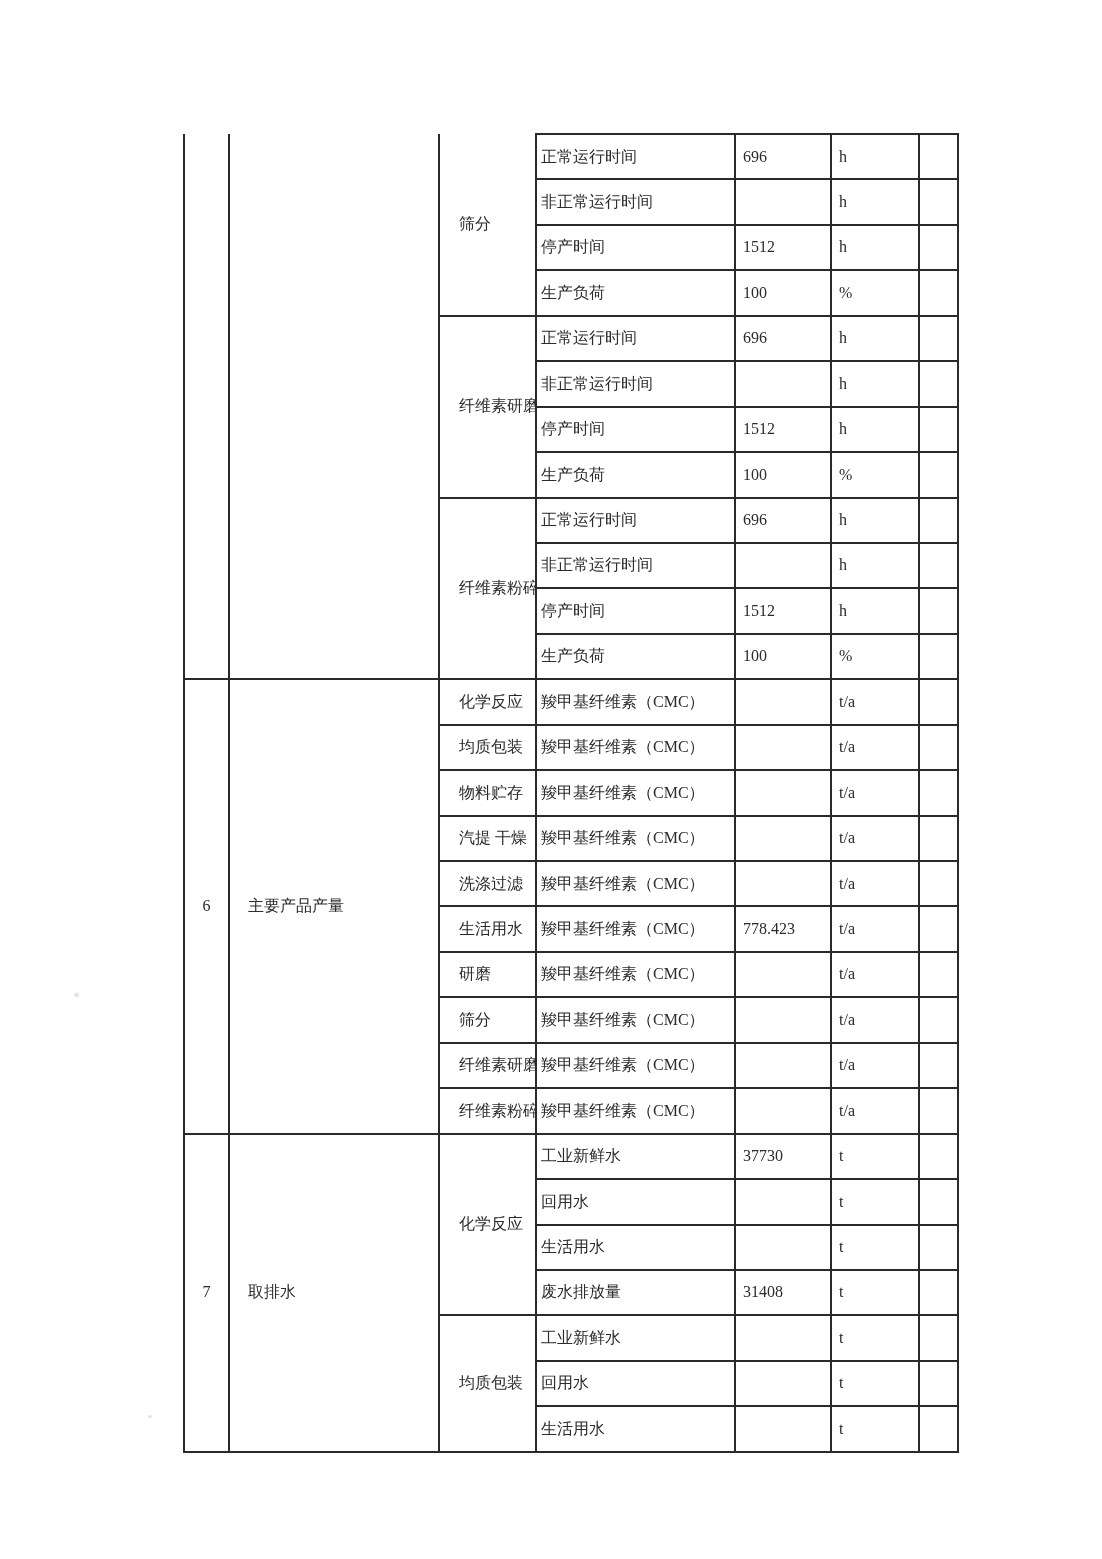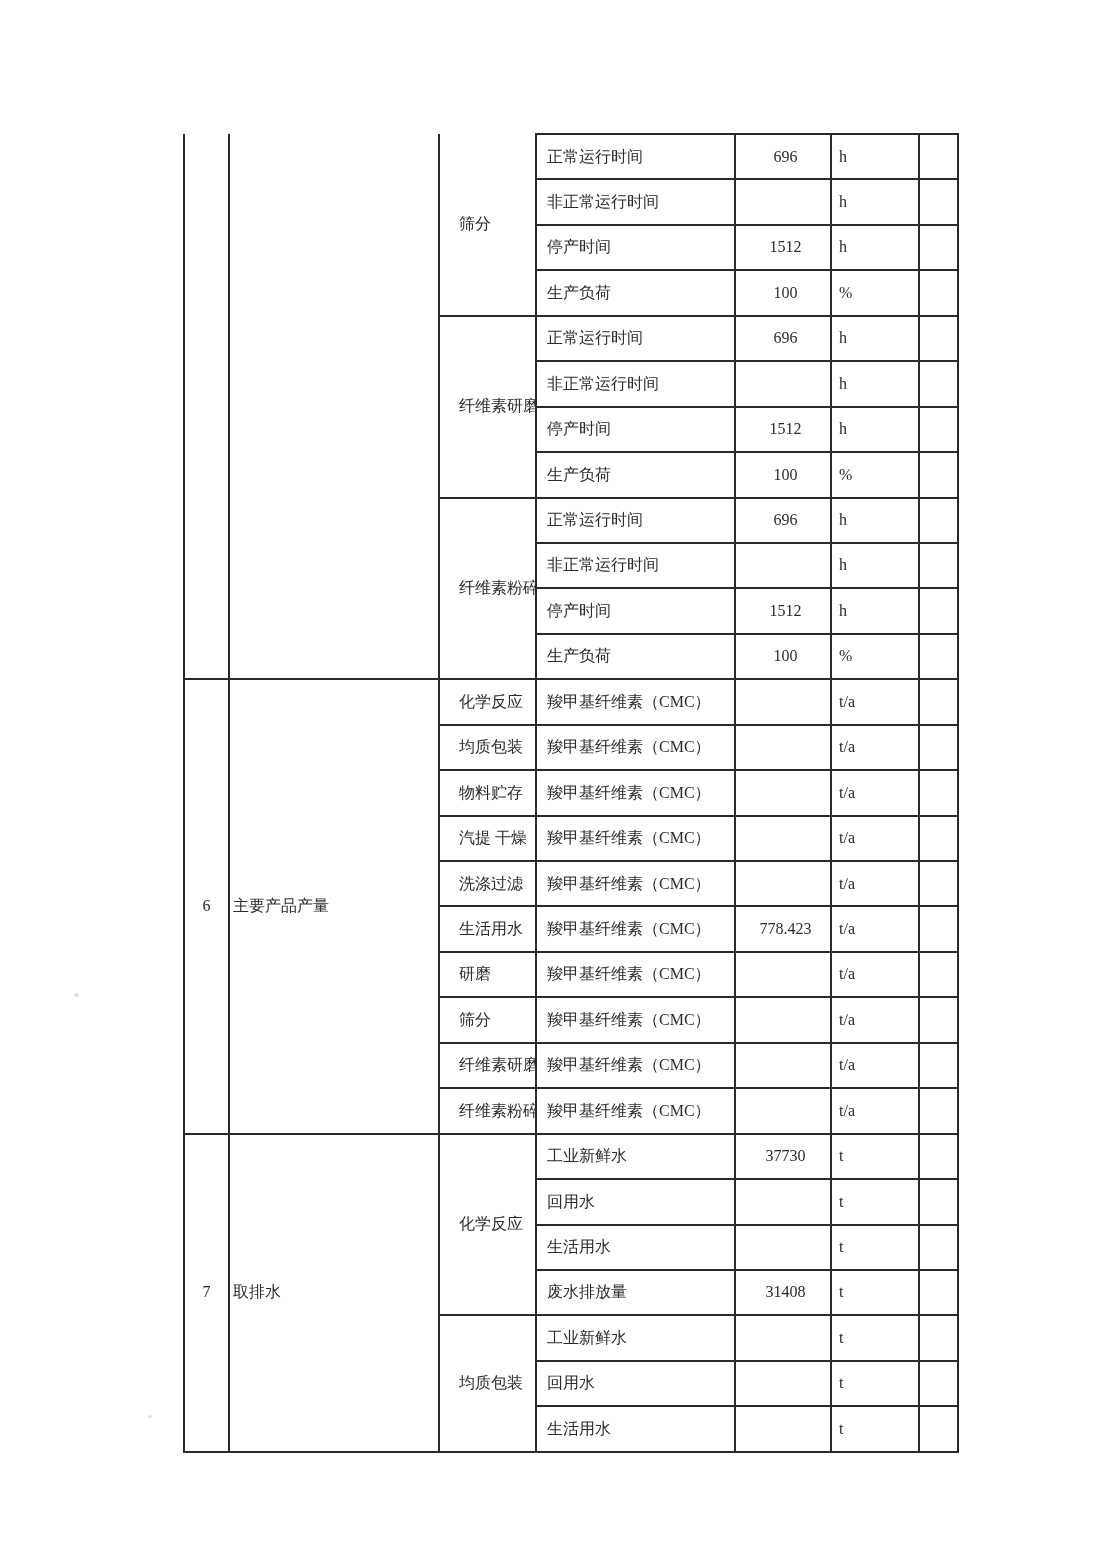--- a/index.html
+++ b/index.html
@@ -32,24 +32,24 @@
     height:43.45px;
     font-size:16px;
     color:var(--ink);
     vertical-align:middle;
     padding:0 2px 0 8px;
     line-height:1.15;
     white-space:nowrap;
     overflow:hidden;
   }
   .report-table td.c-no{ text-align:center; padding:0; }
-  .report-table td.c-cat{ padding-left:3px; }
+  .report-table td.c-cat{ padding-left:18px; }
   .report-table td.c-proc{ padding-left:19px; }
-  .report-table td.c-item{ padding-left:10px;border-radius:10px; }
-  .report-table td.c-val{ padding-left:7px;text-align:center; }
+  .report-table td.c-item{ padding-left:4px;border-radius:10px; }
+  .report-table td.c-val{ padding-left:7px; }
   .report-table td.c-unit{ padding-left:7px; }
   .report-table td.c-blank{ padding:0; }
   
   .report-table td.open-top{ border-top:none; }
   
   .speck{
     position:absolute;
     border-radius:50%;
     background:#c9c9c9;
     opacity:.55;

